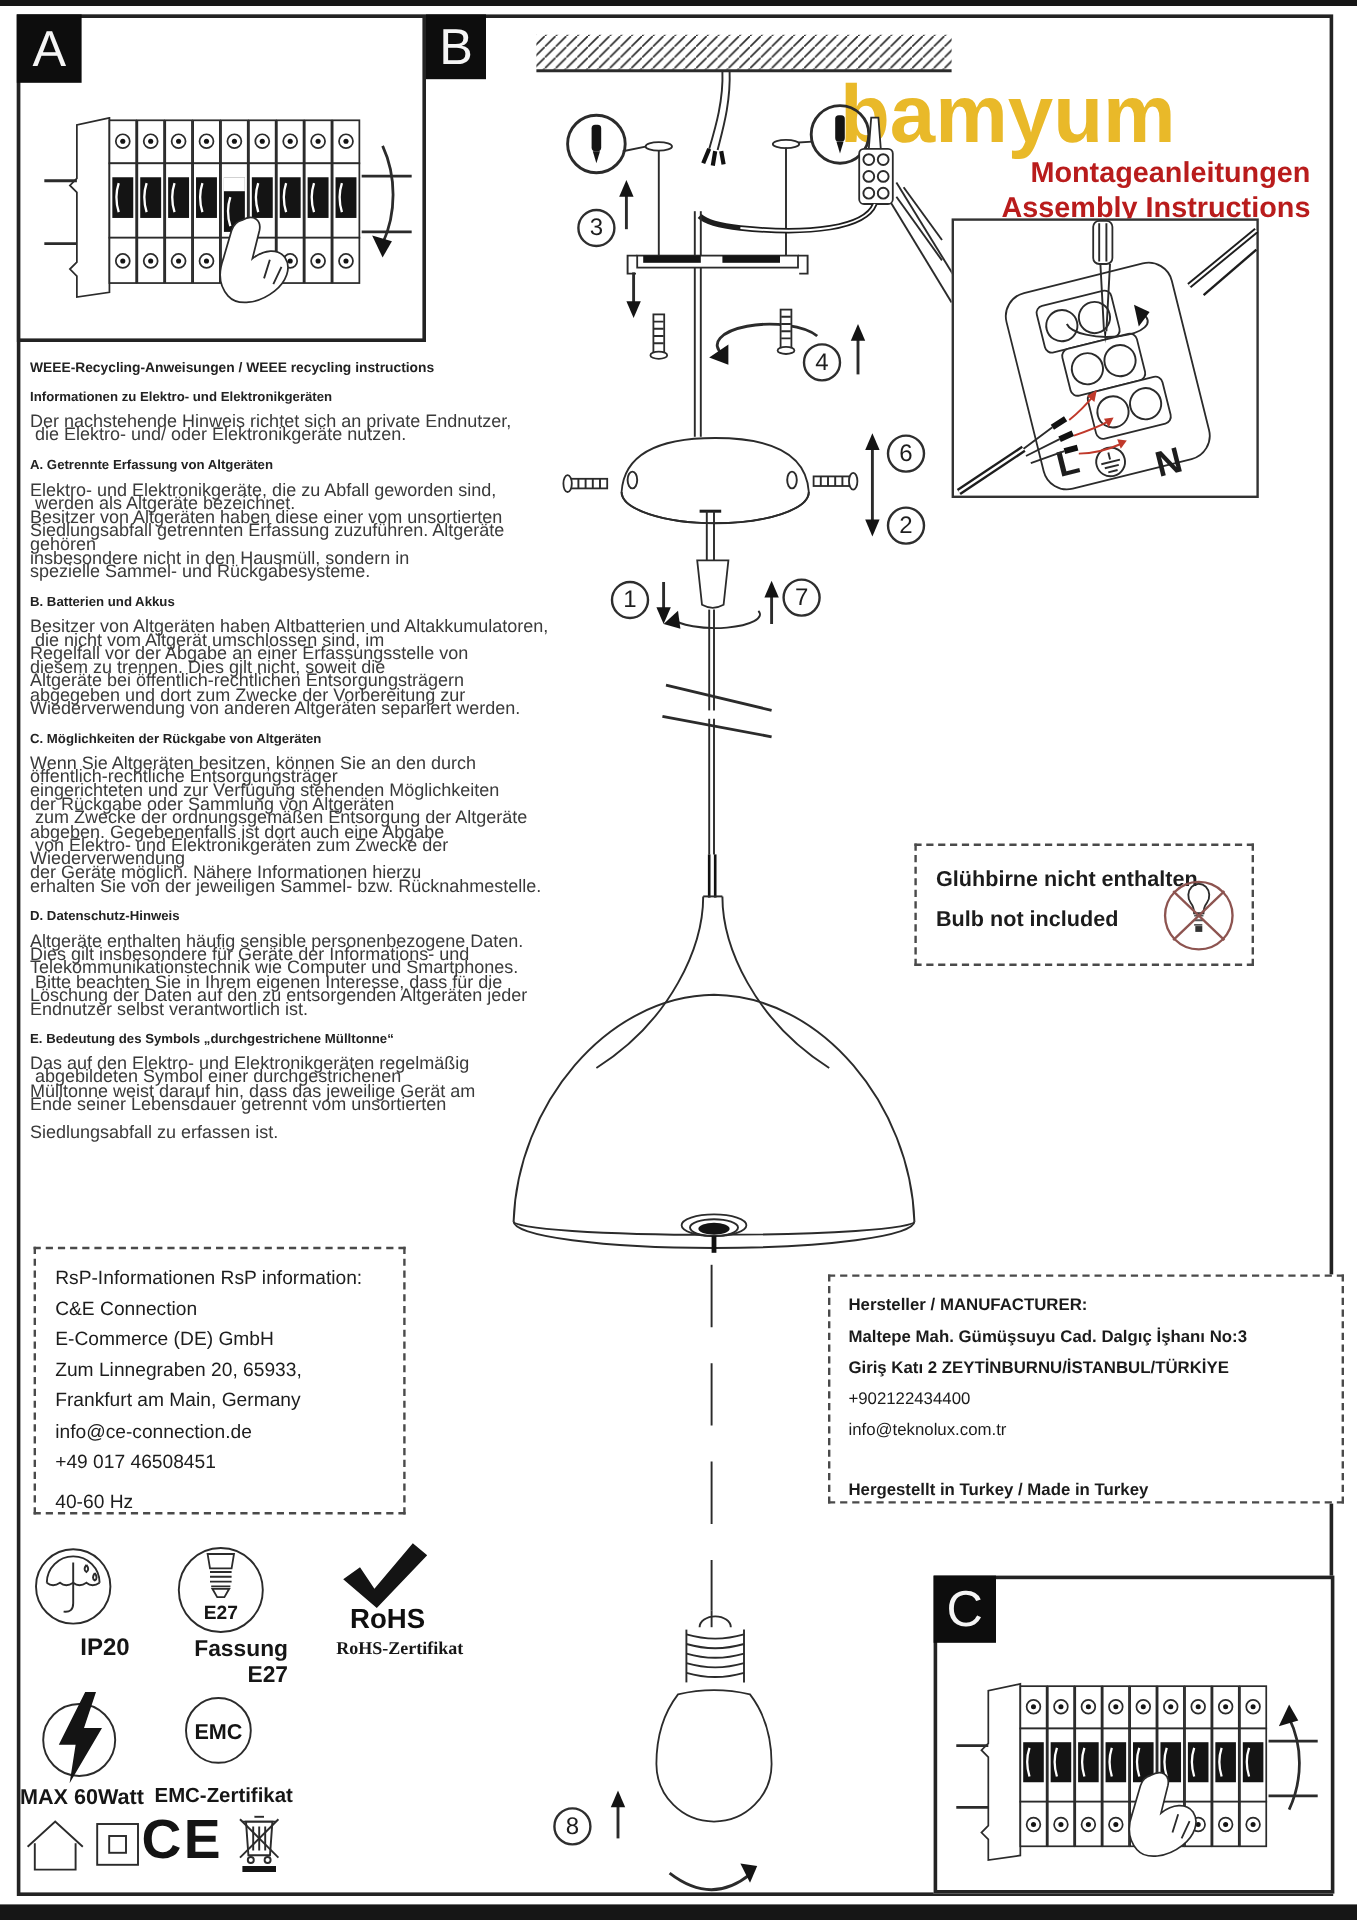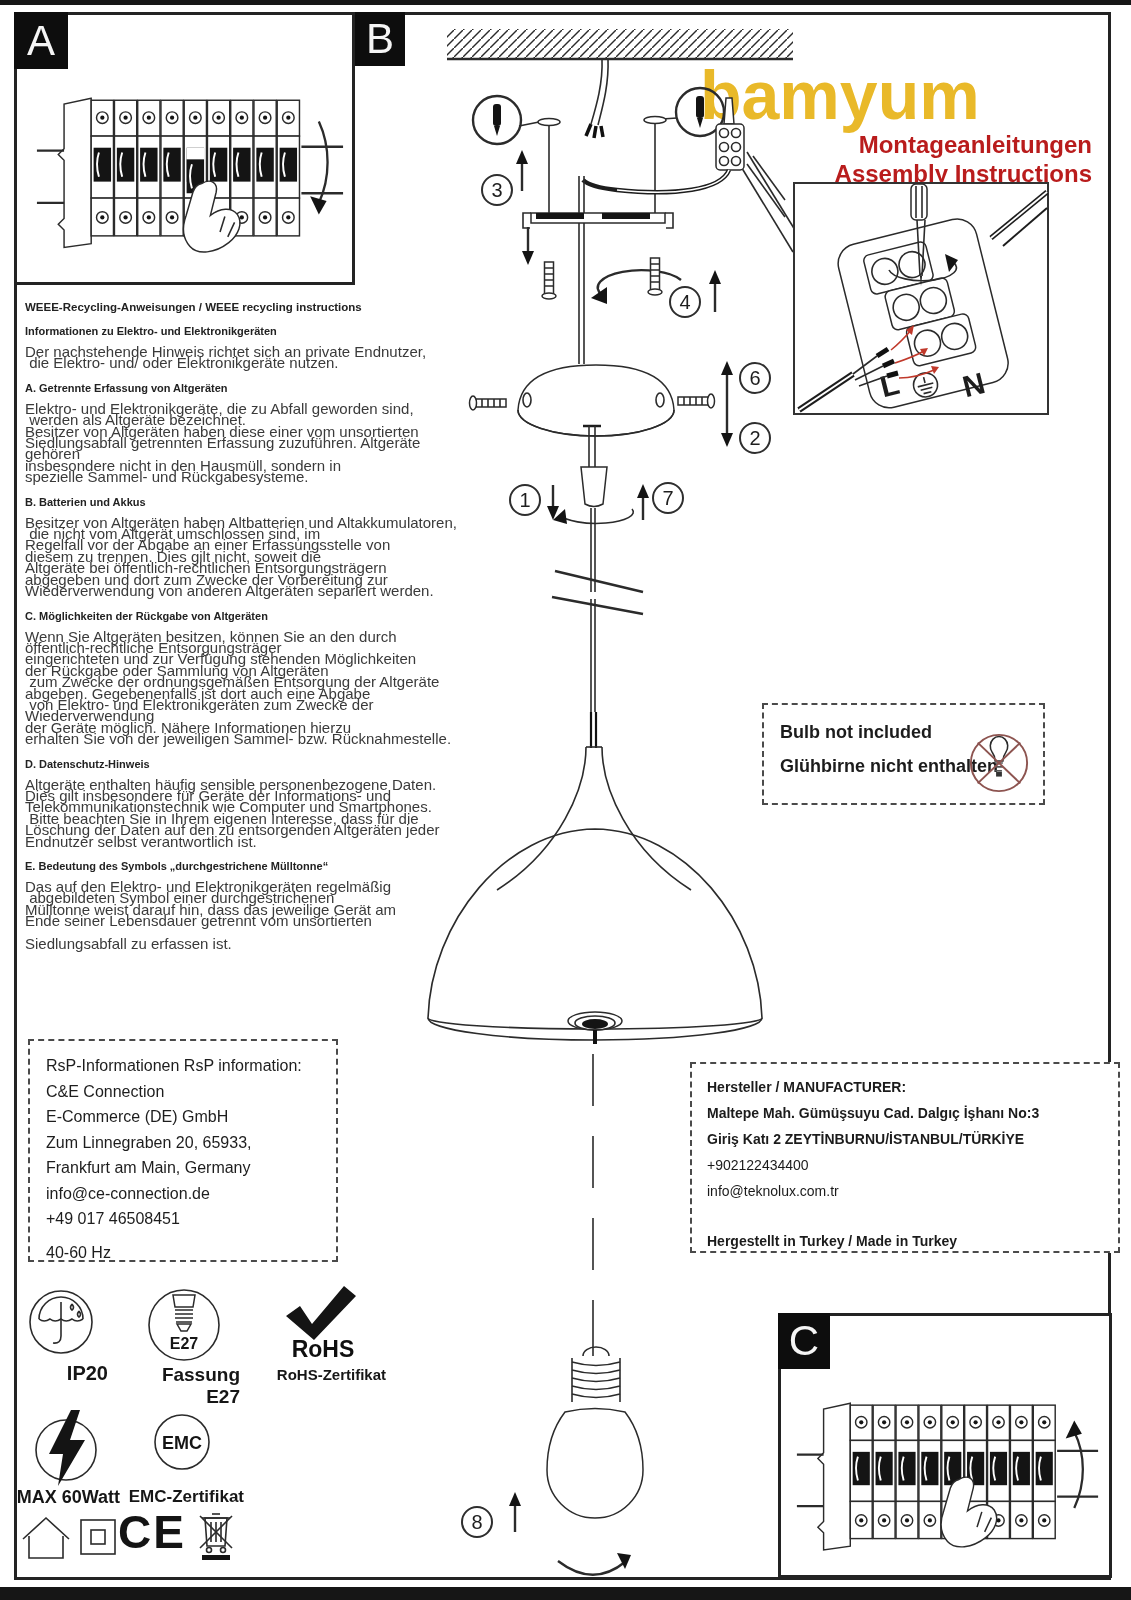--- a/index.html
+++ b/index.html
@@ -374,22 +374,22 @@
     <p>Das auf den Elektro- und Elektronikgeräten regelmäßig
  abgebildeten Symbol einer durchgestrichenen
 Mülltonne weist darauf hin, dass das jeweilige Gerät am
 Ende seiner Lebensdauer getrennt vom unsortierten
 
 Siedlungsabfall zu erfassen ist.</p>
   </div>
 
   <div class="abs dashed" style="left:762px;top:703px;width:283px;height:102px;z-index:3;">
     <div class="bulbtxt">
+      <div>Glühbirne nicht enthalten</div>
       <div>Bulb not included</div>
-      <div>Glühbirne nicht enthalten</div>
     </div>
     <svg class="abs" style="right:12px;top:26px;" width="64" height="64" viewBox="0 0 66 66">
       <circle cx="33" cy="33" r="29" stroke="#8d5450" stroke-width="2" fill="none"></circle>
       <path d="M26,22 a9,10 0 1 1 14,0 c-3,4 -3,7 -3,9 h-8 c0,-2 0,-5 -3,-9 z" class="s" stroke="#666"></path>
       <path d="M29,33 h8 M29,37 h8 M29,41 h7" stroke="#555" stroke-width="1.6"></path>
       <rect x="30" y="42" width="6" height="5" fill="#333"></rect>
       <line x1="11" y1="12" x2="55" y2="54" stroke="#8d5450" stroke-width="2"></line>
       <line x1="55" y1="12" x2="11" y2="54" stroke="#8d5450" stroke-width="2"></line>
     </svg>
   </div>
@@ -429,21 +429,21 @@
     <path d="M29,23 h18 M29,27 h18 M29,31 h18 M30,35 h16" class="s" stroke-width="1.8"></path>
     <polygon points="31,37 45,37 41,44 35,44" class="ln" stroke-width="1.4"></polygon>
     <text x="38" y="62" text-anchor="middle" font-size="16" font-weight="bold" fill="#161616">E27</text>
   </svg>
   <div class="abs cap" style="left:128px;top:1364px;width:112px;font-size:19px;">Fassung E27</div>
 
   <svg class="abs" style="left:282px;top:1284px;" width="78" height="58" viewBox="0 0 78 58">
     <polygon points="4,32 18,22 30,40 62,2 74,12 32,56" class="fb"></polygon>
   </svg>
   <div class="abs rohs-word" style="left:282px;top:1336px;width:82px;">RoHS</div>
-  <div class="abs cap" style="left:260px;top:1366px;width:126px;font-size:15px;">RoHS-Zertifikat</div>
+  <div class="abs cap" style="left:260px;top:1366px;width:126px;font-size:15px;font-family:Liberation Serif, serif;">RoHS-Zertifikat</div>
 
   <svg class="abs" style="left:31px;top:1406px;" width="70" height="84" viewBox="0 0 70 84">
     <circle cx="35" cy="44" r="30" class="s" stroke-width="4.5"></circle>
     <polygon points="40,4 18,48 32,48 27,80 54,34 39,34 49,4" class="fb"></polygon>
   </svg>
   <div class="abs cap" style="left:12px;top:1487px;width:108px;font-size:18px;">MAX 60Watt</div>
 
   <svg class="abs" style="left:150px;top:1410px;" width="64" height="64" viewBox="0 0 64 64">
     <circle cx="32" cy="32" r="27" class="s" stroke-width="6"></circle>
     <text x="32" y="39" text-anchor="middle" font-size="18" font-weight="bold" fill="#141414">EMC</text>

